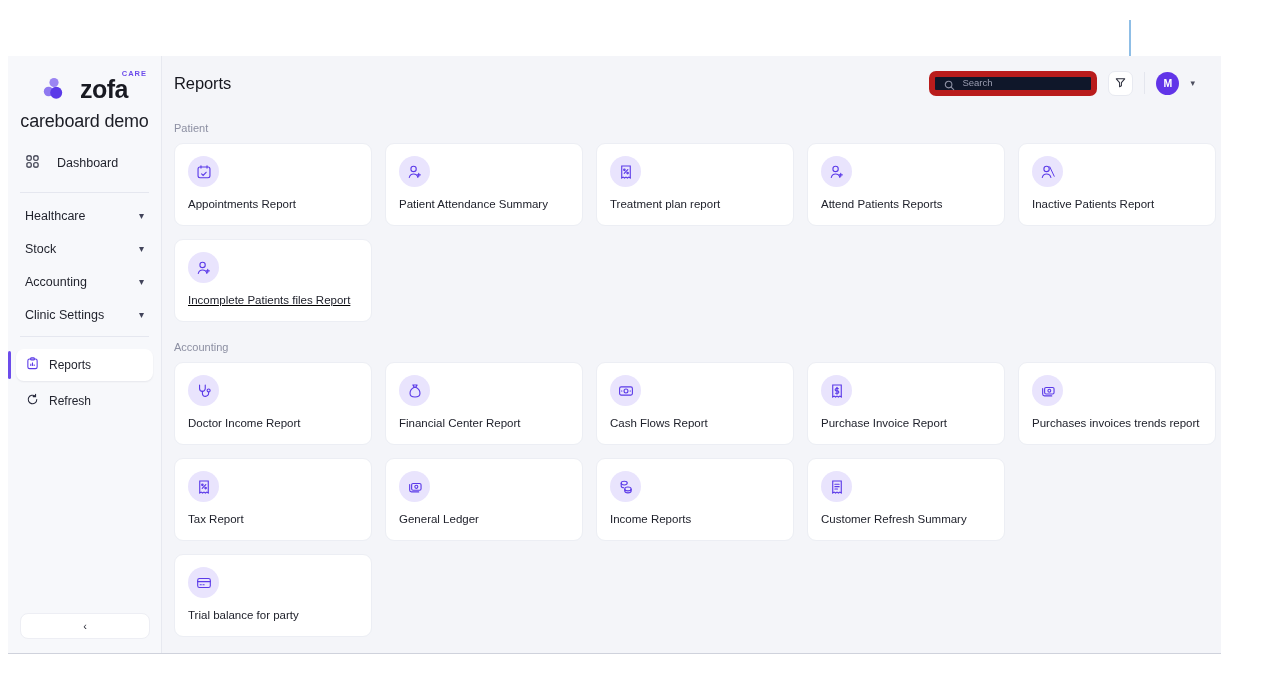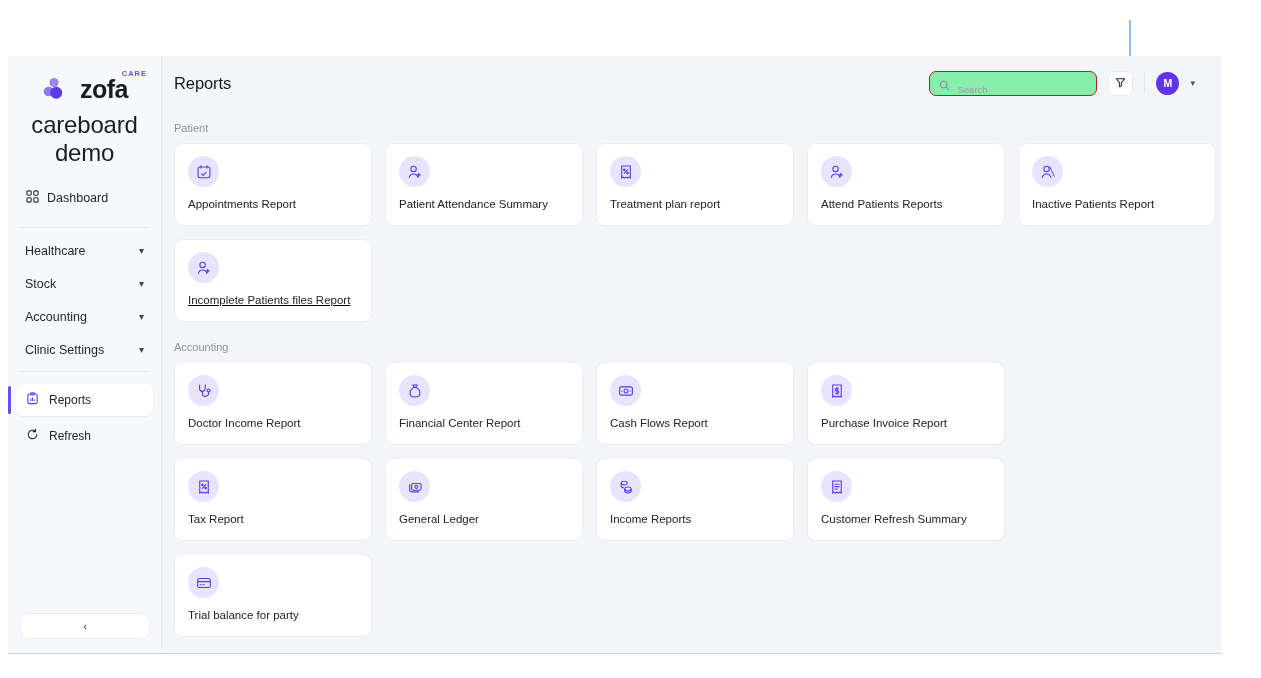--- a/index.html
+++ b/index.html
@@ -37,28 +37,28 @@
     font-size: 25px; font-weight: 700; letter-spacing: -0.5px;
     color: #191a22; line-height: 1;
   }
   .logo-sup {
     position: absolute; top: -7px; right: -19px;
     font-size: 7.5px; font-weight: 700; letter-spacing: 1px;
     color: #6c4ceb;
   }
   .brand-name {
     text-align: center;
-    font-size: 24px;
+    font-size: 18px;
     color: #1b1c24;
     margin-top: 9px;
     letter-spacing: -0.2px;
   }
   .nav-top { margin-top: 16px; padding: 0 10px; }
   .nav-item {
-    display: flex; align-items: center; gap: 8px;
+    display: flex; align-items: center; gap: 18px;
     height: 30px; padding: 0 8px;
     font-size: 12.5px; color: #22242e;
     border-radius: 7px; cursor: pointer;
   }
   .nav-item svg { flex: none; }
   .divider {
     height: 1px; background: #e5e7ef;
     margin: 14px 12px 0 12px;
   }
   .group-list { padding: 8px 6px 0 6px; }
@@ -107,23 +107,23 @@
   }
   .page-title {
     font-size: 16.5px; color: #16171f; letter-spacing: -0.1px;
   }
   .topbar-right {
     margin-left: auto;
     display: flex; align-items: center; gap: 11px;
   }
   .search-box {
     width: 168px; height: 25px;
-    background: #86efac; border: 1px solid #b91c1c;
+    background: #0f172a; border: 6px solid #b91c1c;
     border-radius: 7px;
-    display: flex; align-items: flex-end; gap: 7px;
+    display: flex; align-items: flex-start; gap: 7px;
     padding: 0 9px;
   }
   .search-box input {
     border: none; outline: none; background: transparent;
     font-family: "Liberation Sans", sans-serif;
     font-size: 9.5px; color: #6d7182; width: 100%;
   }
   .search-box input::placeholder { color: #9a9db0; }
   .icon-btn {
     width: 25px; height: 25px;
@@ -434,20 +434,30 @@
           <div class="card-icon">
             <svg width="16" height="16" viewBox="0 0 18 18" fill="none" stroke="#5b3ae8" stroke-width="1.25" stroke-linecap="round">
               <path d="M4.2 2.2h9.6v13.6l-1.6-1.1-1.6 1.1-1.6-1.1-1.6 1.1-1.6-1.1-1.6 1.1z"></path>
               <path d="M10.5 6.3H8.2a1.3 1.3 0 0 0 0 2.6h1.5a1.3 1.3 0 0 1 0 2.6H7.4"></path>
               <line x1="9" y1="4.9" x2="9" y2="12.7"></line>
             </svg>
           </div>
           <div class="card-label">Purchase Invoice Report</div>
         </div>
 
+        <div class="card">
+          <div class="card-icon">
+            <svg width="16" height="16" viewBox="0 0 18 18" fill="none" stroke="#5b3ae8" stroke-width="1.25">
+              <rect x="5.2" y="5" width="10.6" height="7.4" rx="1.6"></rect>
+              <circle cx="10.5" cy="8.7" r="1.6"></circle>
+              <path d="M3 6.2v6.3a2 2 0 0 0 2 2h8.2" stroke-linecap="round"></path>
+            </svg>
+          </div>
+          <div class="card-label">Purchases invoices trends report</div>
+        </div>
       </div>
 
       <div class="card-grid" style="margin-top:13px;">
         <div class="card">
           <div class="card-icon">
             <svg width="16" height="16" viewBox="0 0 18 18" fill="none" stroke="#5b3ae8" stroke-width="1.25" stroke-linecap="round">
               <path d="M4.2 2.2h9.6v13.6l-1.6-1.1-1.6 1.1-1.6-1.1-1.6 1.1-1.6-1.1-1.6 1.1z"></path>
               <line x1="7" y1="10.6" x2="11" y2="6.2"></line>
               <circle cx="7.2" cy="6.6" r="0.85"></circle>
                 <circle cx="10.8" cy="10.2" r="0.85"></circle>

